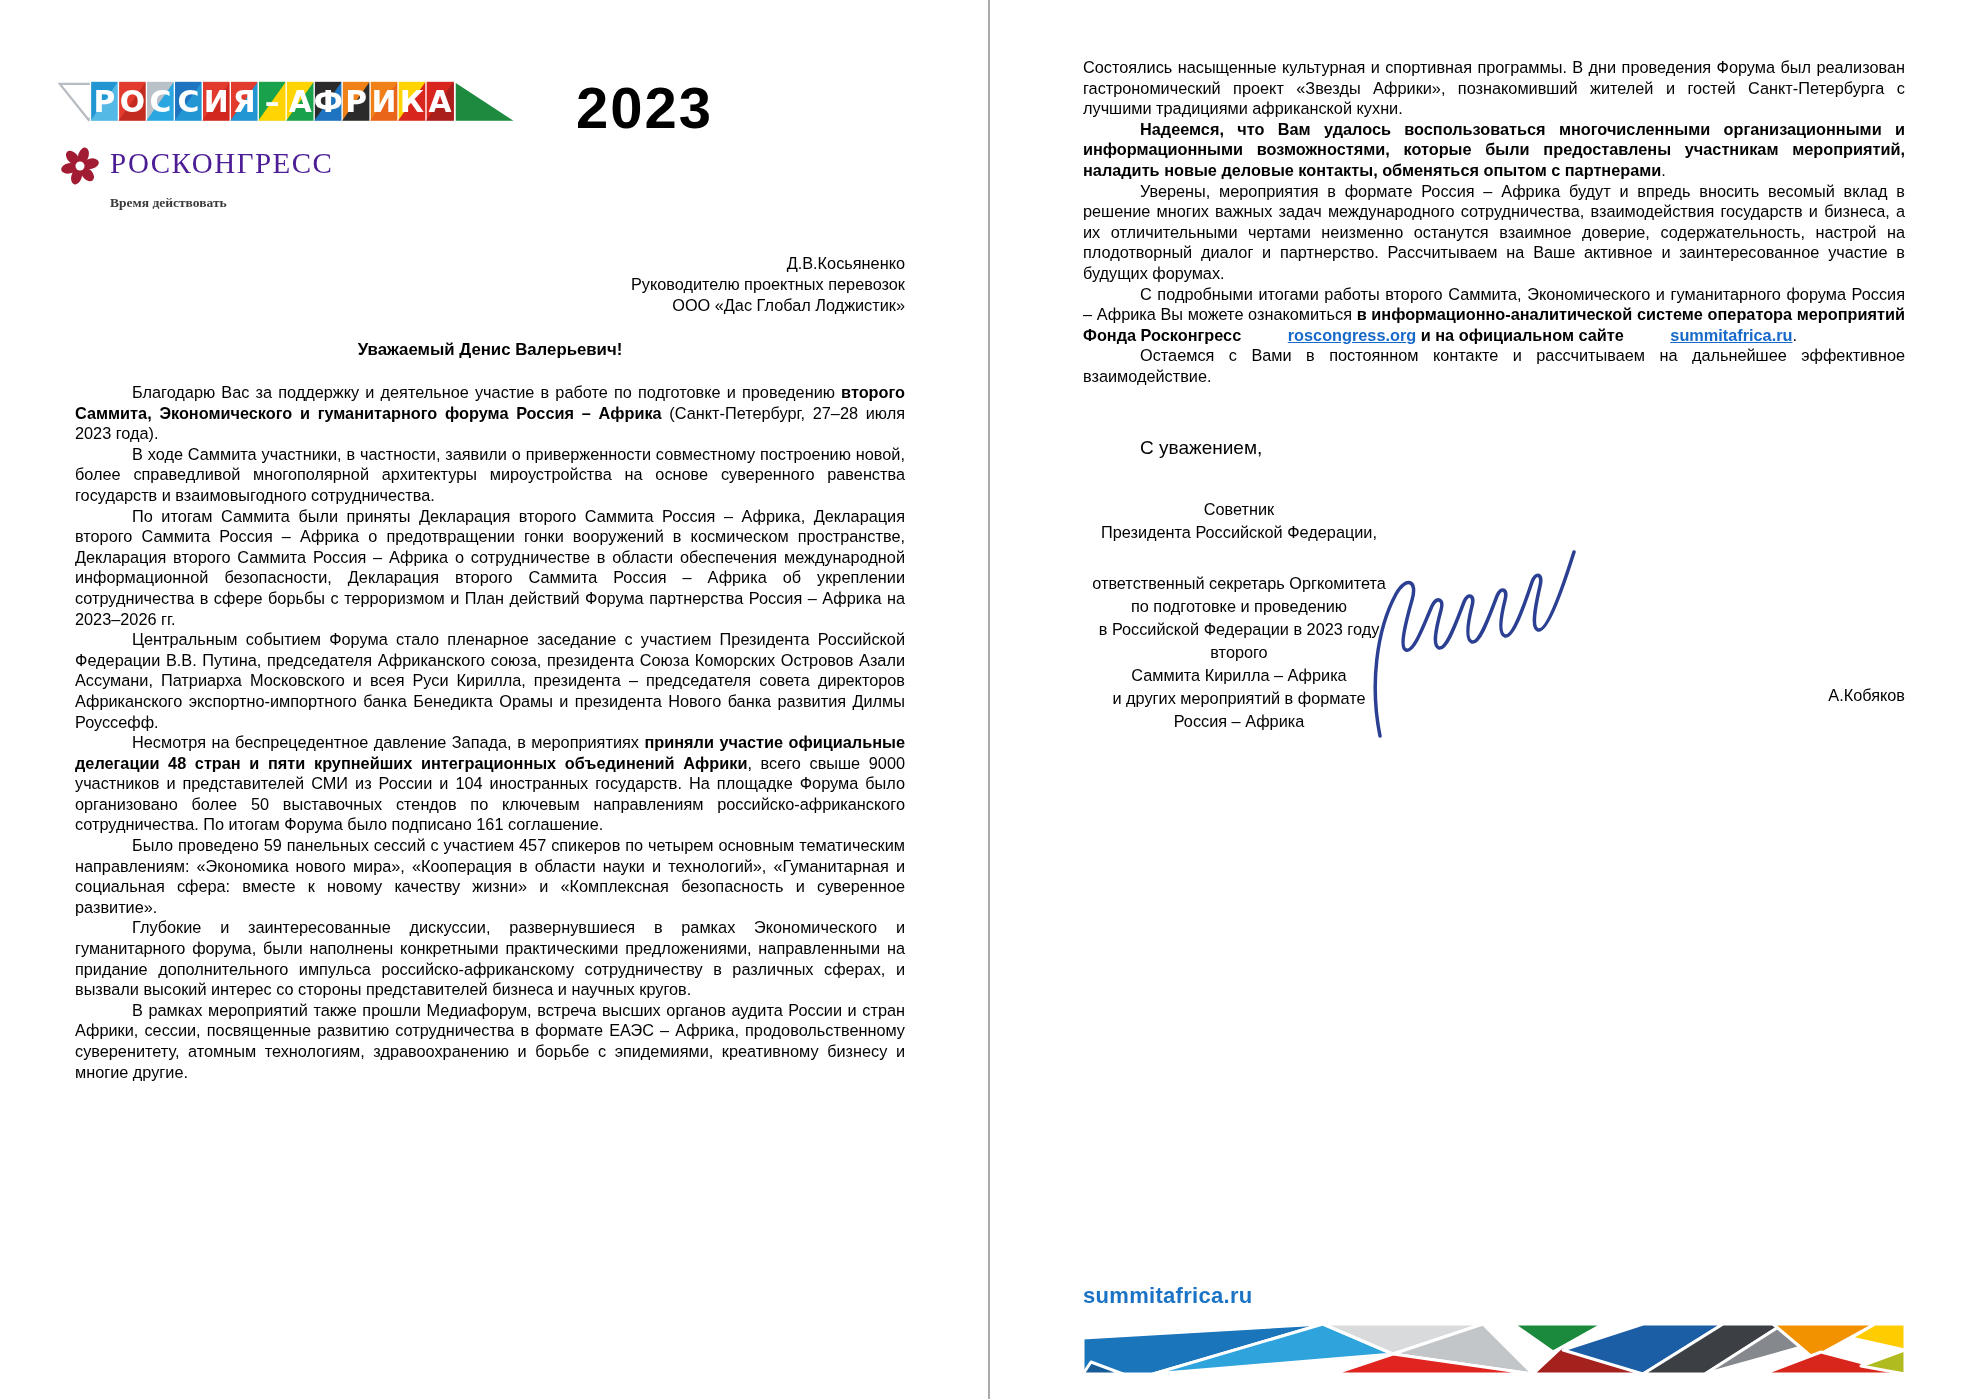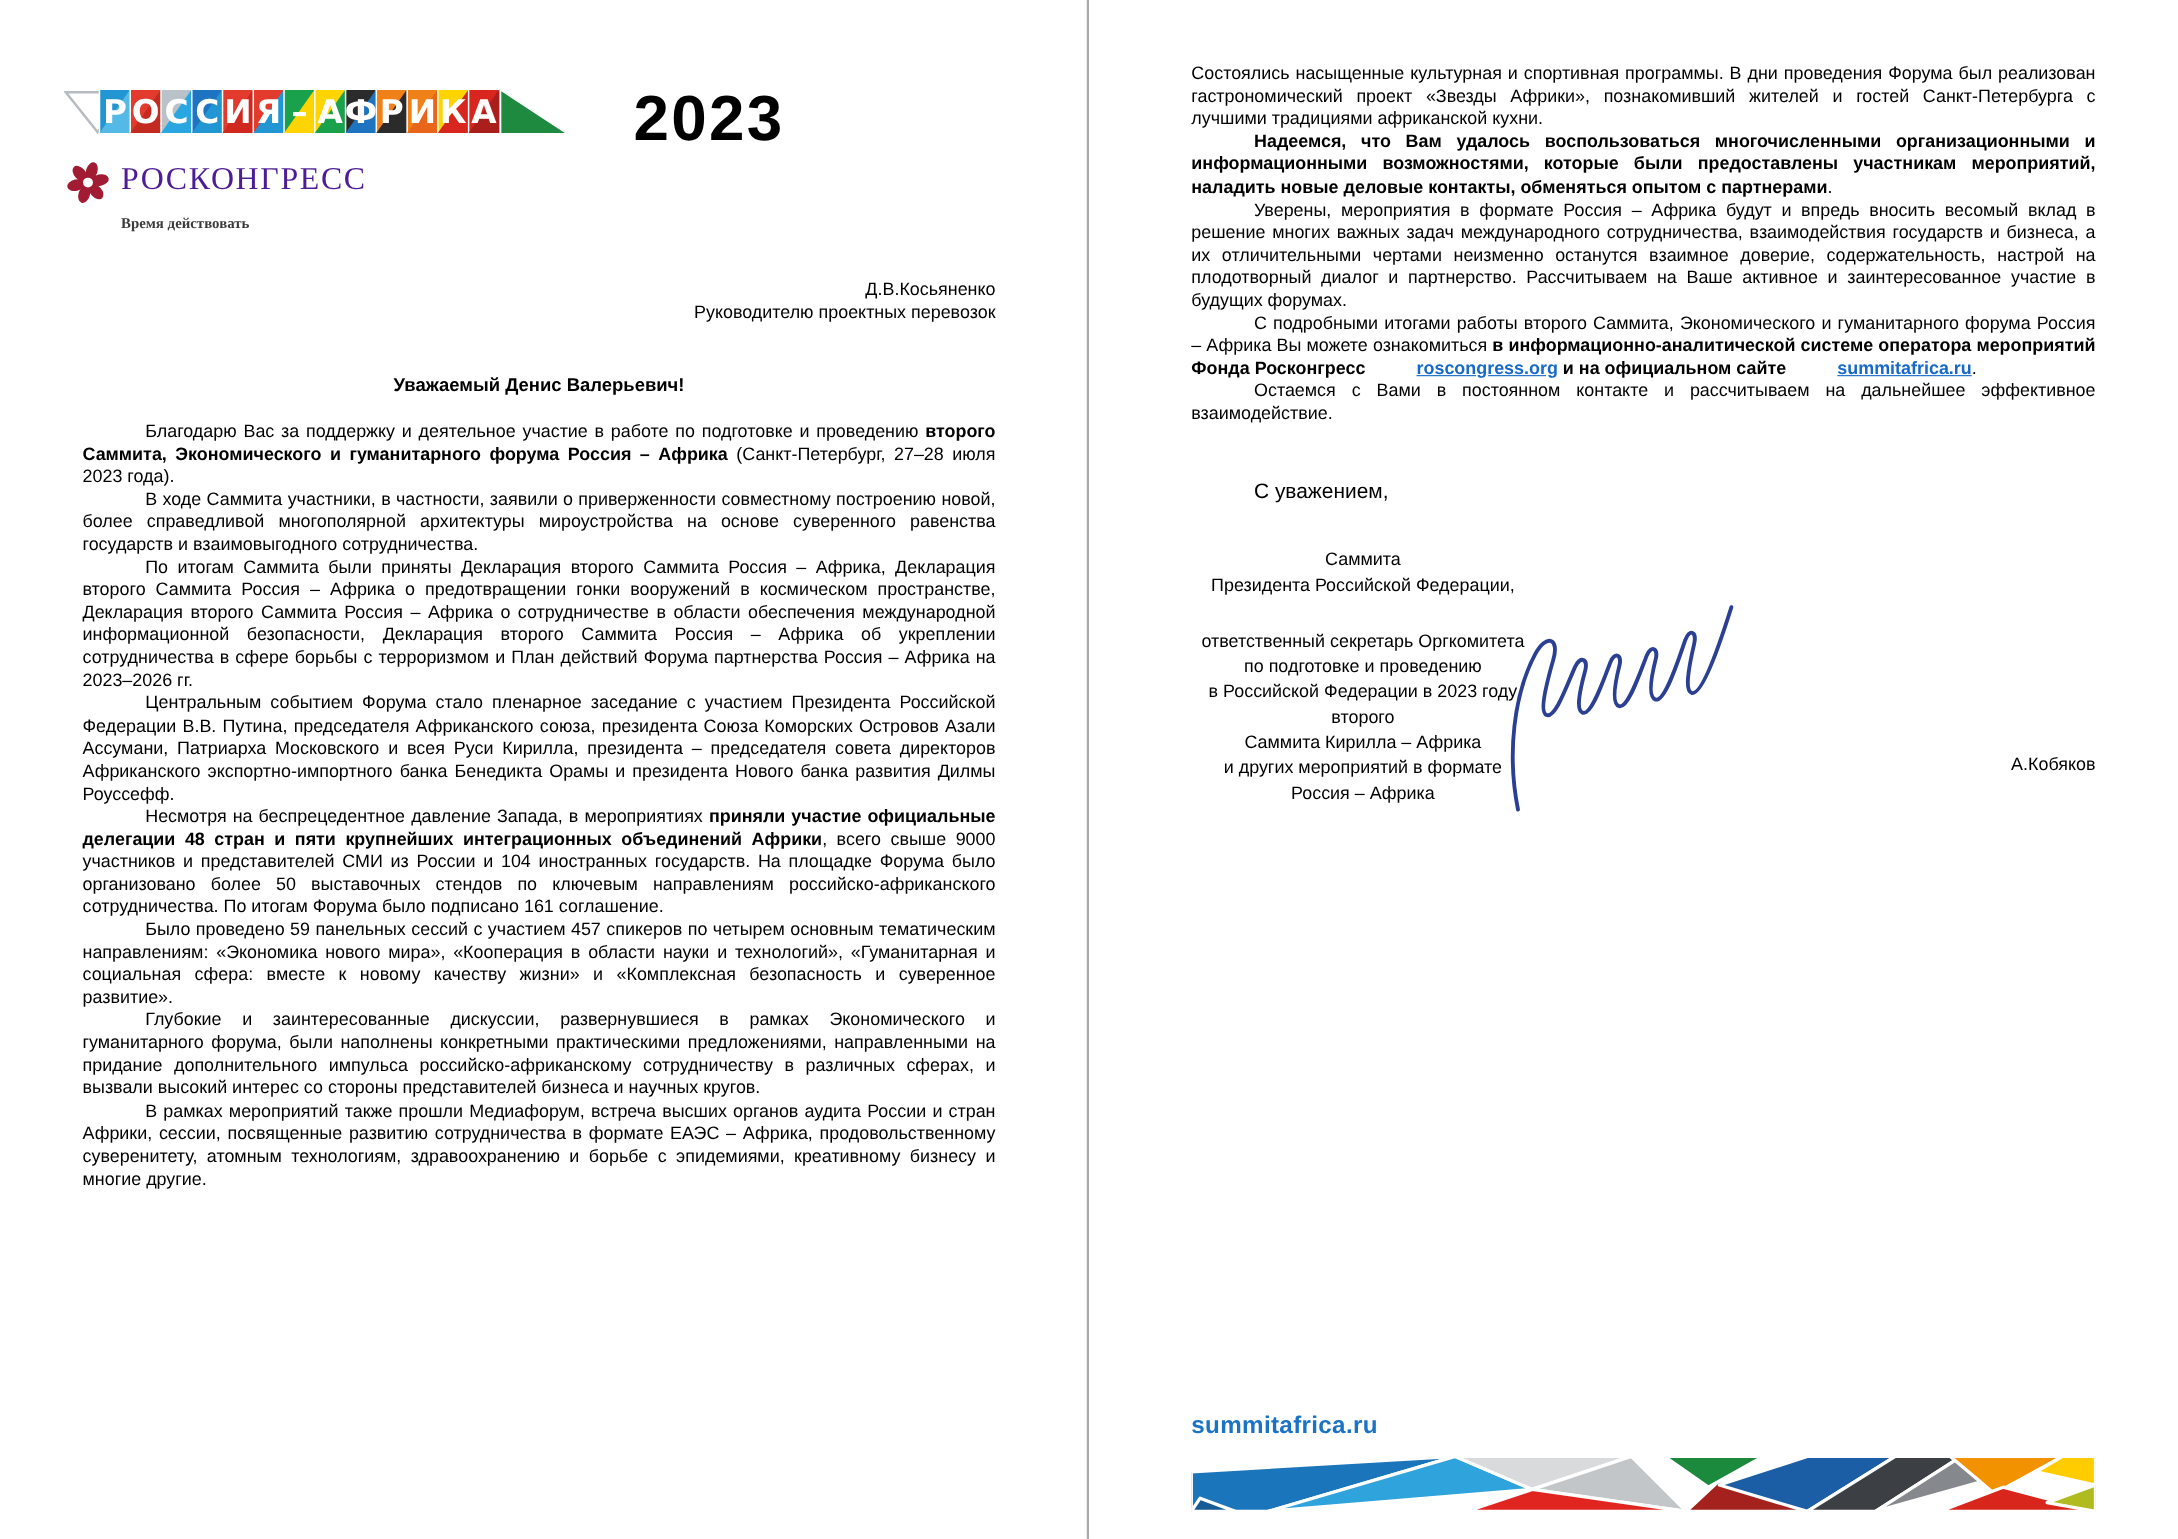--- a/index.html
+++ b/index.html
@@ -107,20 +107,21 @@
     </svg>
     <div>
       <div id="roscongress-name">РОСКОНГРЕСС</div>
       <div id="roscongress-tagline">Время действовать</div>
     </div>
   </div>
 
   <div id="addressee">
       <div>Д.В.Косьяненко</div>
       <div>Руководителю проектных перевозок</div>
+      <div>ООО «Дас Глобал Лоджистик»</div>
     </div>
 
   <div id="salutation">Уважаемый Денис Валерьевич!</div>
 
   <div id="page1-text">
       <p class="para"><span>Благодарю Вас за поддержку и деятельное участие в работе по подготовке и проведению </span><b>второго Саммита, Экономического и гуманитарного форума Россия – Африка</b><span> (Санкт-Петербург, 27–28 июля 2023 года).</span></p>
       <p class="para"><span>В ходе Саммита участники, в частности, заявили о приверженности совместному построению новой, более справедливой многополярной архитектуры мироустройства на основе суверенного равенства государств и взаимовыгодного сотрудничества.</span></p>
       <p class="para"><span>По итогам Саммита были приняты Декларация второго Саммита Россия – Африка, Декларация второго Саммита Россия – Африка о предотвращении гонки вооружений в космическом пространстве, Декларация второго Саммита Россия – Африка о сотрудничестве в области обеспечения международной информационной безопасности, Декларация второго Саммита Россия – Африка об укреплении сотрудничества в сфере борьбы с терроризмом и План действий Форума партнерства Россия – Африка на 2023–2026 гг.</span></p>
       <p class="para"><span>Центральным событием Форума стало пленарное заседание с участием Президента Российской Федерации В.В. Путина, председателя Африканского союза, президента Союза Коморских Островов Азали Ассумани, Патриарха Московского и всея Руси Кирилла, президента – председателя совета директоров Африканского экспортно-импортного банка Бенедикта Орамы и президента Нового банка развития Дилмы Роуссефф.</span></p>
       <p class="para"><span>Несмотря на беспрецедентное давление Запада, в мероприятиях </span><b>приняли участие официальные делегации 48 стран и пяти крупнейших интеграционных объединений Африки</b><span>, всего свыше 9000 участников и представителей СМИ из России и 104 иностранных государств. На площадке Форума было организовано более 50 выставочных стендов по ключевым направлениям российско-африканского сотрудничества. По итогам Форума было подписано 161 соглашение.</span></p>
@@ -137,21 +138,21 @@
         <p class="para"><b>Надеемся, что Вам удалось воспользоваться многочисленными организационными и информационными возможностями, которые были предоставлены участникам мероприятий, наладить новые деловые контакты, обменяться опытом с партнерами</b><span>.</span></p>
         <p class="para"><span>Уверены, мероприятия в формате Россия – Африка будут и впредь вносить весомый вклад в решение многих важных задач международного сотрудничества, взаимодействия государств и бизнеса, а их отличительными чертами неизменно останутся взаимное доверие, содержательность, настрой на плодотворный диалог и партнерство. Рассчитываем на Ваше активное и заинтересованное участие в будущих форумах.</span></p>
         <p class="para"><span>С подробными итогами работы  второго Саммита, Экономического и гуманитарного форума Россия – Африка Вы можете ознакомиться </span><b>в информационно-аналитической системе оператора мероприятий Фонда Росконгресс </b><a class="lnk">roscongress.org</a><b> и на официальном сайте </b><a class="lnk">summitafrica.ru</a><span>.</span></p>
         <p class="para"><span>Остаемся с Вами в постоянном контакте и рассчитываем на дальнейшее эффективное взаимодействие.</span></p>
       </div>
 
     <div id="closing">С уважением,</div>
 
     <div id="sigrow">
       <div class="sigcol">
-          <div>Саммита</div>
+          <div>Советник</div>
           <div>Президента Российской Федерации,</div>
         </div>
       <div class="sigcol" id="sig-role">
           <div>ответственный секретарь Оргкомитета</div>
           <div>по подготовке и проведению</div>
           <div>в Российской Федерации в 2023 году второго</div>
           <div>Саммита Кирилла – Африка</div>
           <div>и других мероприятий в формате</div>
           <div>Россия – Африка</div>
         </div>

